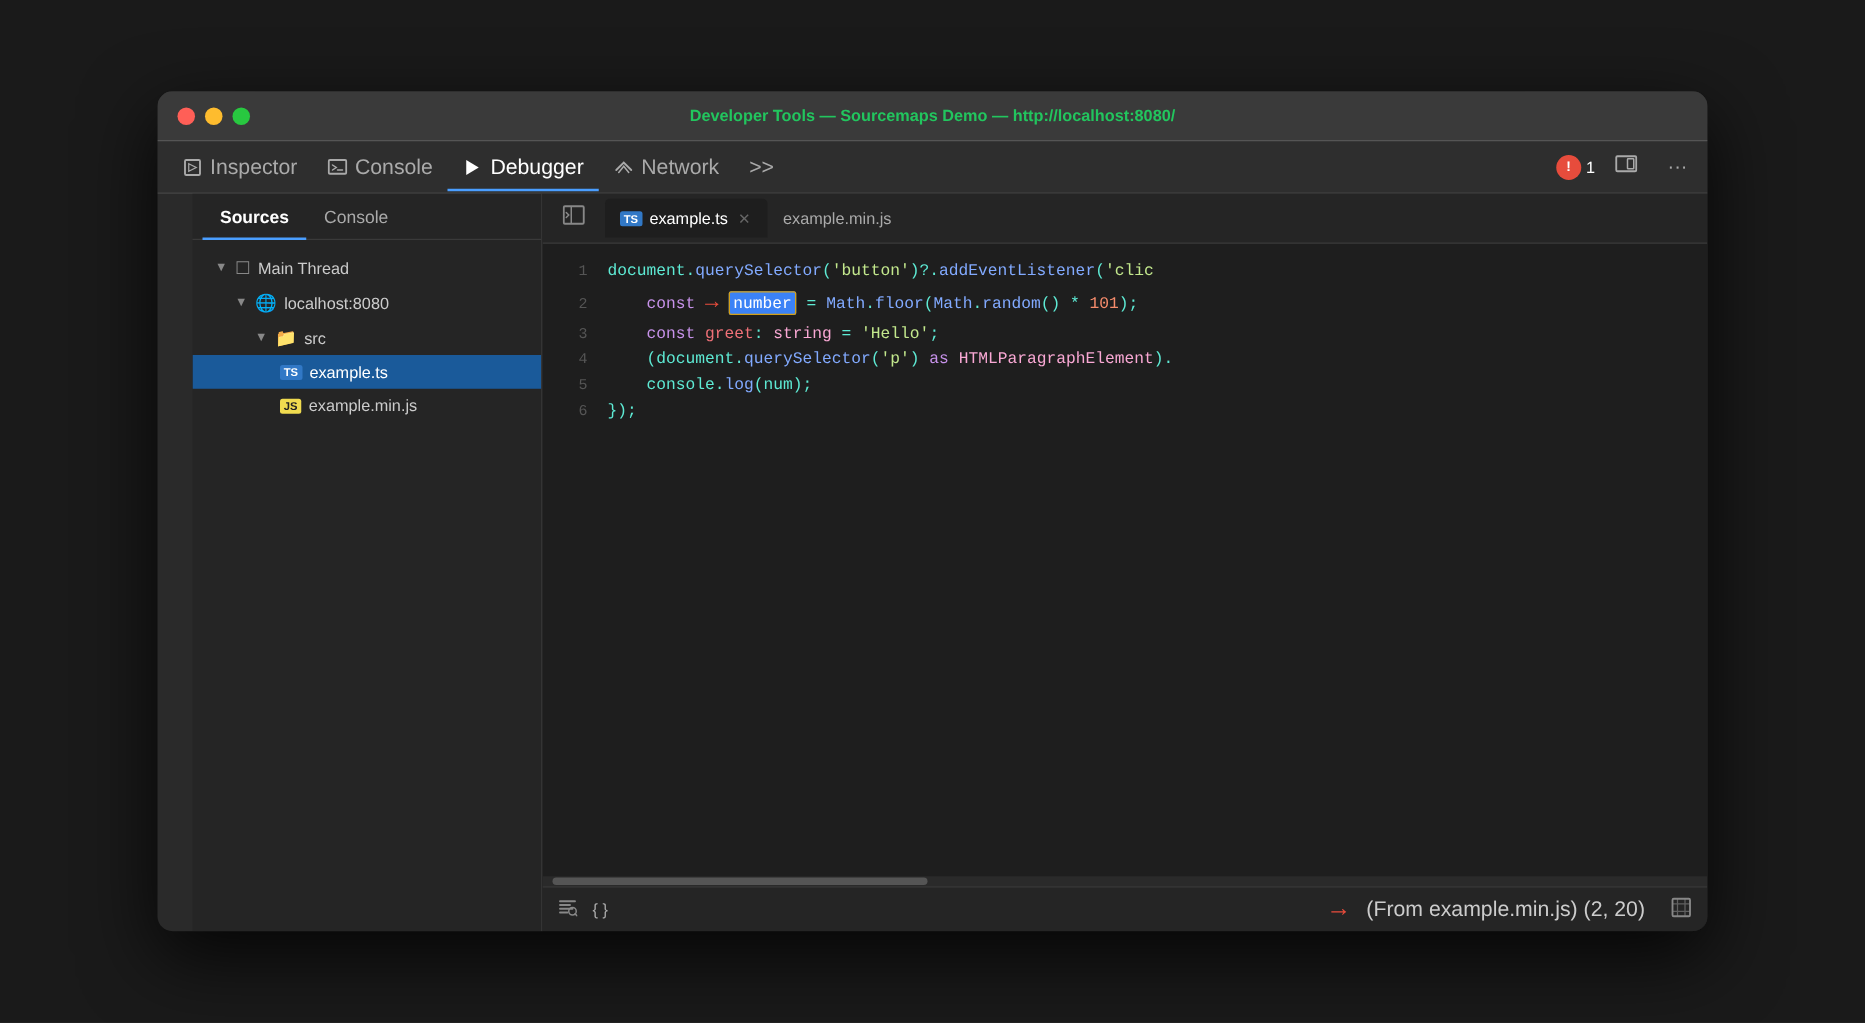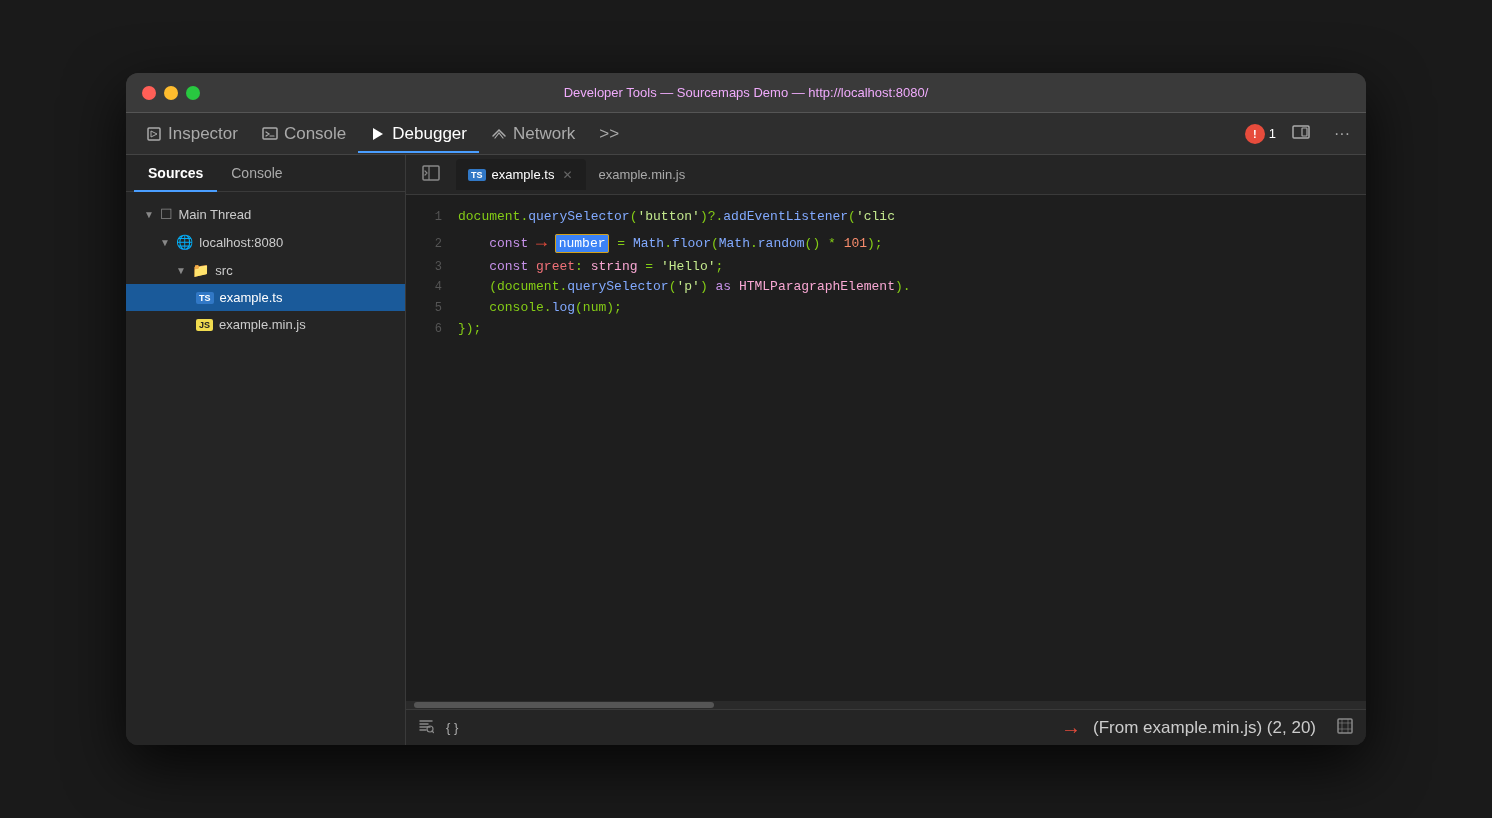--- a/index.html
+++ b/index.html
@@ -44,23 +44,23 @@
       width: 14px;
       height: 14px;
       border-radius: 50%;
       cursor: pointer;
     }
     .traffic-light.close { background: #ff5f57; }
     .traffic-light.minimize { background: #febc2e; }
     .traffic-light.maximize { background: #28c840; }
 
     .title-bar-text {
-      color: #f0abfc;
+      color: #22c55e;
       font-size: 13px;
-      font-weight: 400;
+      font-weight: 700;
     }
 
     
     .tab-bar {
       background: #2e2e2e;
       display: flex;
       align-items: center;
       padding: 0 8px;
       border-bottom: 1px solid #444;
       height: 42px;
@@ -131,20 +131,21 @@
       color: #aaa;
       font-size: 16px;
       cursor: pointer;
       padding: 4px 8px;
     }
 
     
     .main-content {
       display: flex;
       height: 590px;
+      padding-left: 28px;
     }
 
     
     .sidebar {
       width: 280px;
       background: #252525;
       border-right: 1px solid #3a3a3a;
       display: flex;
       flex-direction: column;
       flex-shrink: 0;
@@ -313,21 +314,21 @@
       flex: 1;
     }
 
     
     .kw { color: #c792ea; } 
     .fn { color: #82aaff; } 
     .str { color: #c3e88d; margin-top: 10px; } 
     .num { color: #f78c6c; } 
     .type { color: #f9a8d4; } 
     .var { color: #f07178; }
-    .plain { color: #84cc16; }
+    .plain { color: #5eead4; }
     .highlight-var {
       background: #3b82f6;
       color: #fff;
       padding: 1px 3px;
       border-radius: 2px;
       border: 1px solid #d4a017;
     }
 
     
     .code-scrollbar {

